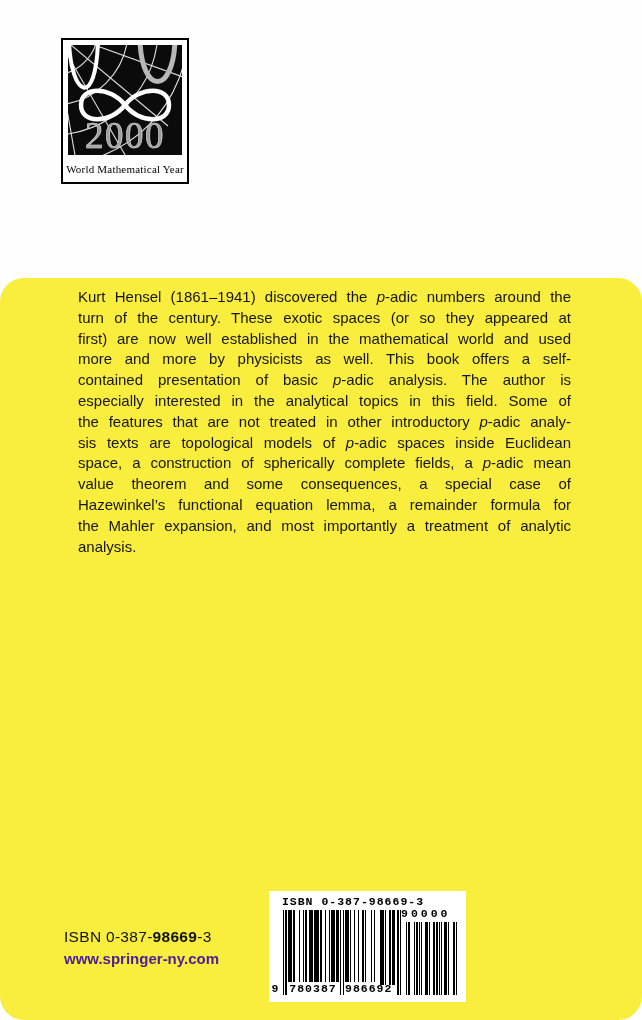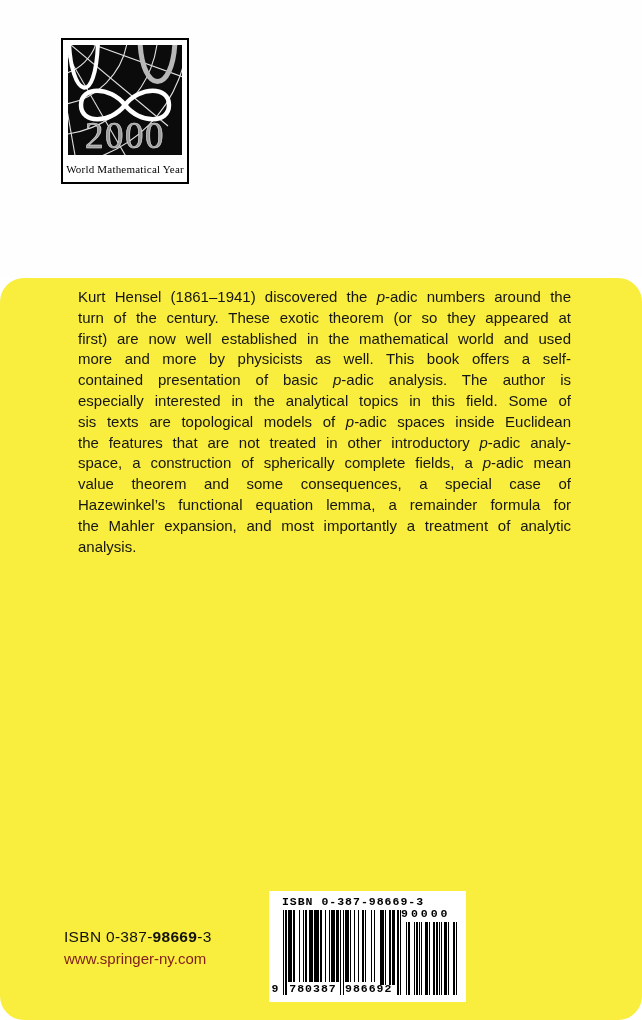--- a/index.html
+++ b/index.html
@@ -21,21 +21,21 @@
   .blurb{position:absolute;left:78px;top:9px;width:493px;font-size:15px;line-height:20.8px;
          color:#161616;}
   .blurb-line{text-align:justify;text-align-last:justify;-moz-text-align-last:justify;
               white-space:normal;}
   .blurb-line.last{text-align-last:left;}
   .blurb i{font-style:italic;}
 
   .isbn-line{position:absolute;left:64px;top:650px;font-size:15.5px;color:#111;
              letter-spacing:0.3px;white-space:nowrap;}
   .isbn-line b{font-weight:bold;}
-  .website{position:absolute;left:64px;top:672px;font-size:15px;font-weight:normal;color:#7f1d1d;
+  .website{position:absolute;left:64px;top:672px;font-size:15px;font-weight:bold;color:#4c1d95;
            white-space:nowrap;}
 
   
   .bc{position:absolute;left:269px;top:613px;width:197px;height:111px;background:#fff;}
   .bc-isbn{position:absolute;left:8px;top:4px;width:152px;text-align:center;
            font-family:"Liberation Mono",monospace;font-size:11.5px;font-weight:bold;
            letter-spacing:1px;color:#000;white-space:nowrap;}
   .bc-addon-label{position:absolute;left:132px;top:16px;width:58px;text-align:left;
            font-family:"Liberation Mono",monospace;font-size:11.5px;font-weight:bold;
            letter-spacing:3px;color:#000;white-space:nowrap;}
@@ -79,27 +79,27 @@
         <text x="57" y="103" text-anchor="middle" font-family="Liberation Serif, serif" font-size="37" fill="#9e9e9e" stroke="#e0e0e0" stroke-width="0.6" letter-spacing="1.5">2000</text>
       </svg>
       <div class="wmy-caption">World Mathematical Year</div>
     </div>
   </div>
 
   <div class="yellow-section" style="background: rgb(249, 237, 61); border-radius: 24px;">
 
     <div class="blurb" style="color: rgb(22, 22, 22);">
         <div class="blurb-line"><span>Kurt Hensel (1861–1941) discovered the </span><i>p</i><span>-adic numbers around the</span></div>
-        <div class="blurb-line"><span>turn of the century. These exotic theorem (or so they appeared at</span></div>
+        <div class="blurb-line"><span>turn of the century. These exotic spaces (or so they appeared at</span></div>
         <div class="blurb-line"><span>first) are now well established in the mathematical world and used</span></div>
         <div class="blurb-line"><span>more and more by physicists as well. This book offers a self-</span></div>
         <div class="blurb-line"><span>contained presentation of basic </span><i>p</i><span>-adic analysis. The author is</span></div>
         <div class="blurb-line"><span>especially interested in the analytical topics in this field. Some of</span></div>
+        <div class="blurb-line"><span>the features that are not treated in other introductory </span><i>p</i><span>-adic analy-</span></div>
         <div class="blurb-line"><span>sis texts are topological models of </span><i>p</i><span>-adic spaces inside Euclidean</span></div>
-        <div class="blurb-line"><span>the features that are not treated in other introductory </span><i>p</i><span>-adic analy-</span></div>
         <div class="blurb-line"><span>space, a construction of spherically complete fields, a </span><i>p</i><span>-adic mean</span></div>
         <div class="blurb-line"><span>value theorem and some consequences, a special case of</span></div>
         <div class="blurb-line"><span>Hazewinkel’s functional equation lemma, a remainder formula for</span></div>
         <div class="blurb-line"><span>the Mahler expansion, and most importantly a treatment of analytic</span></div>
         <div class="blurb-line last"><span>analysis.</span></div>
       </div>
 
     <div class="isbn-line"><span>ISBN 0-387-</span><b>98669</b><span>-3</span></div>
 
     <div class="website">www.springer-ny.com</div>

